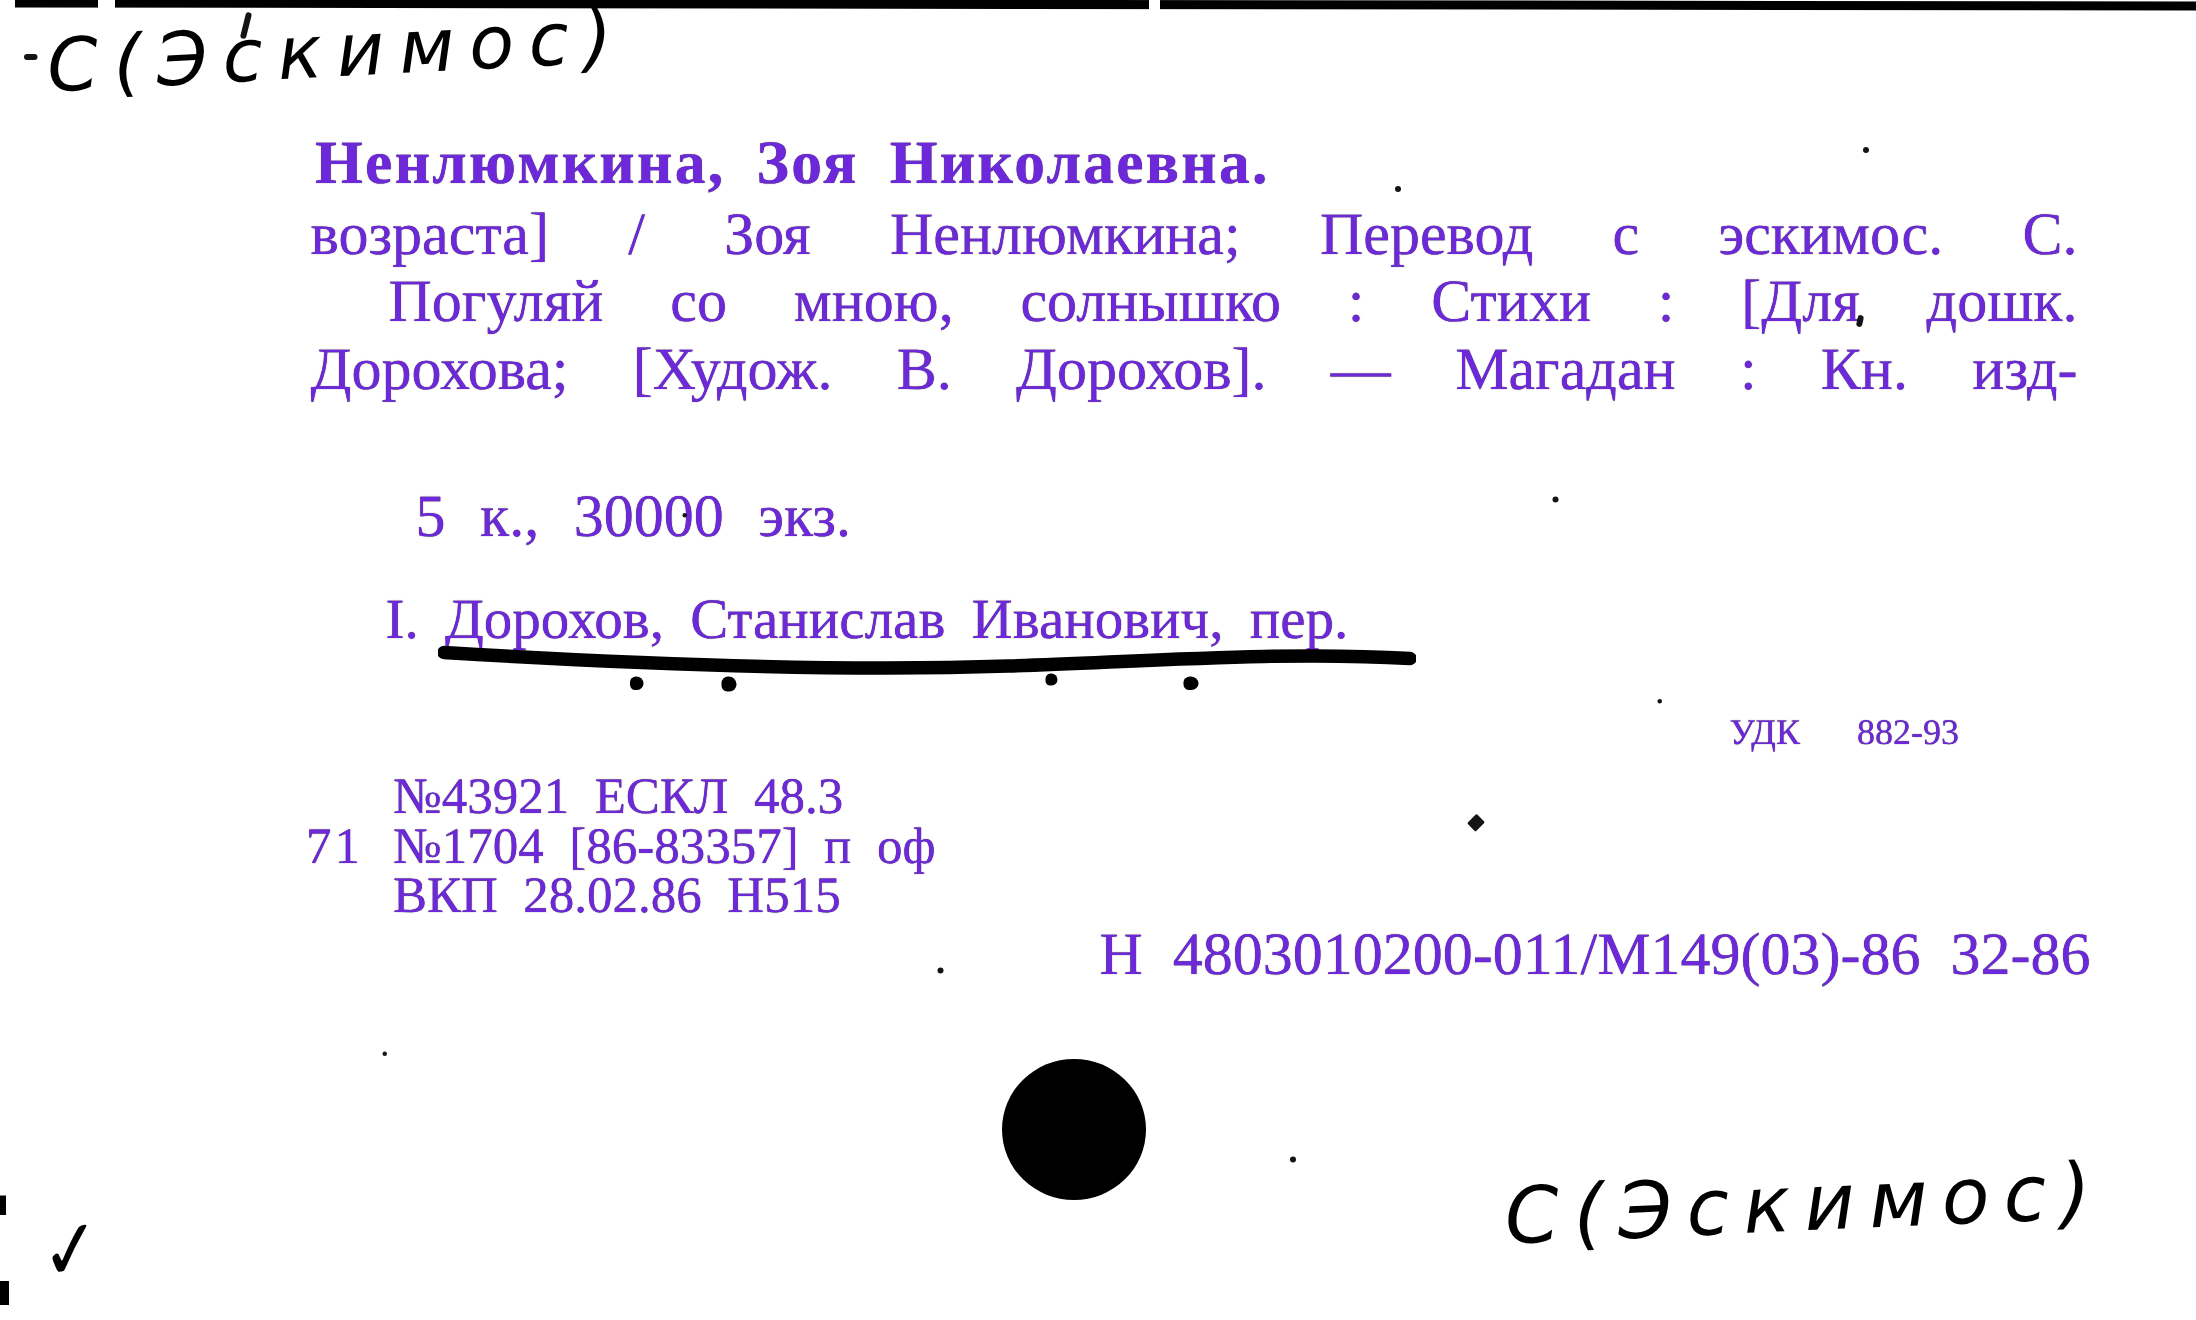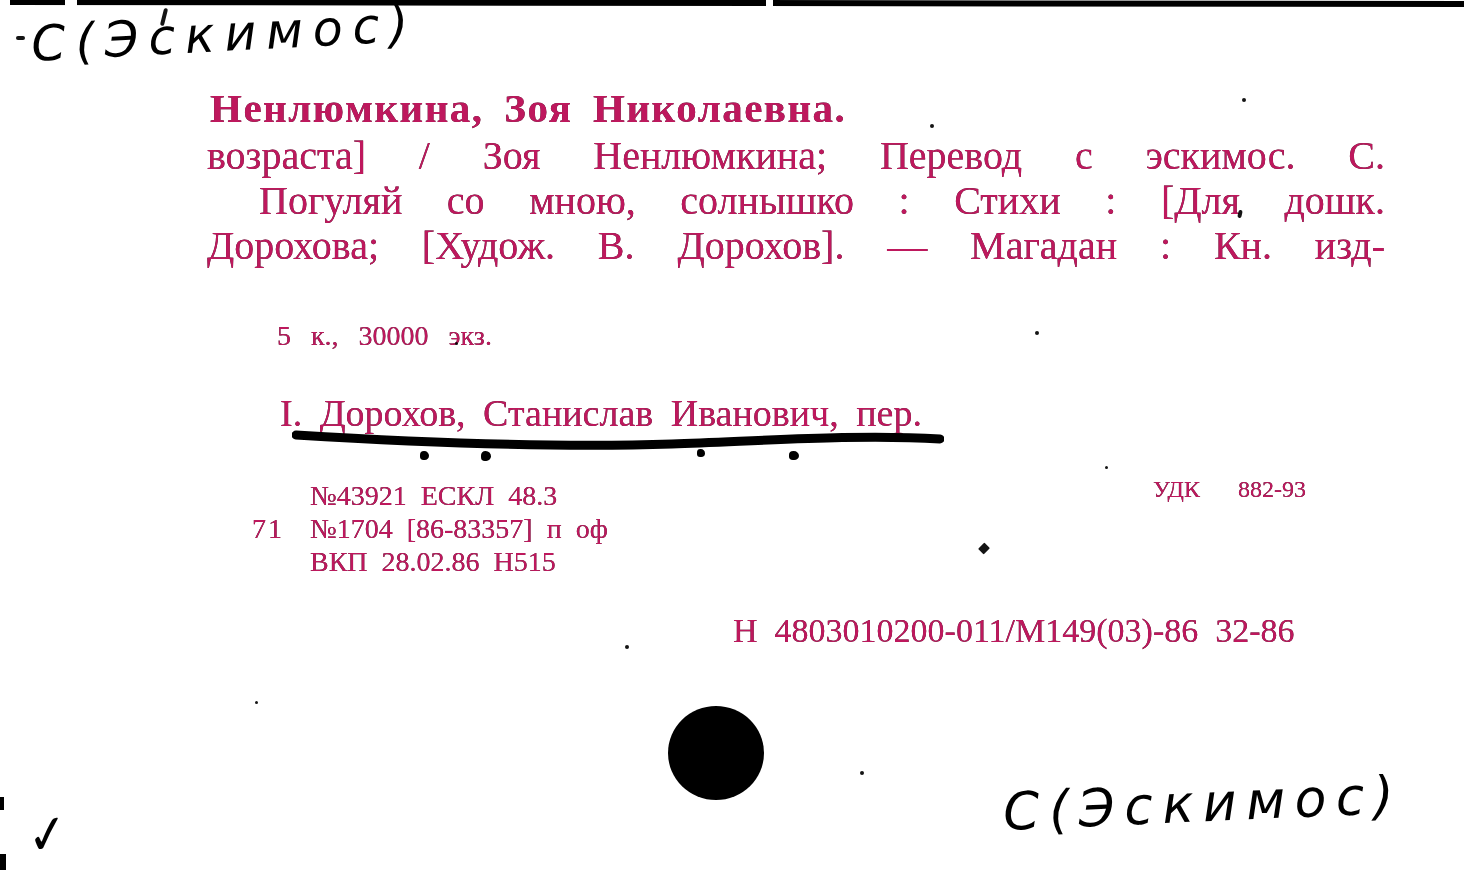--- a/index.html
+++ b/index.html
@@ -1,55 +1,55 @@
 <!DOCTYPE html>
 <html><head>
 <meta charset="utf-8">
 <style>
   html,body{margin:0;padding:0;background:#ffffff;}
   .page{position:relative;width:1464px;height:880px;background:#ffffff;overflow:hidden;}
   .abs{position:absolute;}
-  .print{font-family:"Liberation Serif",serif;color:#be185d;text-shadow:0 0 .6px rgba(0,0,0,.85);}
+  .print{font-family:"Liberation Serif",serif;color:#6d28d9;text-shadow:0 0 .6px rgba(0,0,0,.85);}
   .pre{white-space:pre;}
   .hw{font-family:"DejaVu Sans",sans-serif;font-style:italic;color:#000;}
 
   .scan-edge-top{left:10px;top:0;width:1454px;height:6px;
     background:linear-gradient(90deg,#000 0 3.8%,transparent 3.8% 4.6%,#000 4.6% 52%,transparent 52% 52.5%,#000 52.5% 100%);
     transform:rotate(.08deg);}
   .edge-mark-1{left:0;top:797px;width:4px;height:13px;background:#000;}
   .edge-mark-2{left:0;top:854px;width:6px;height:16px;background:#000;}
 
   .hw-top{left:30px;top:16px;font-size:49px;letter-spacing:.2em;transform:rotate(-3deg);transform-origin:left top;}
   .hw-bottom{left:1002px;top:782px;font-size:52px;letter-spacing:.18em;transform:rotate(-2.5deg);transform-origin:left top;}
 
   .heading{left:210px;top:84px;font-size:41px;font-weight:bold;letter-spacing:1.5px;word-spacing:9px;}
 
   .description{left:207px;top:133px;width:1178px;font-size:40px;line-height:45px;}
   .line-just{text-align:justify;text-align-last:justify;}
   .line-first{padding-left:52px;box-sizing:border-box;}
   .line-last{word-spacing:9px;}
 
-  .edition{left:277px;top:320px;font-size:28px;word-spacing:13px;}
+  .edition{left:277px;top:320px;font-size:40px;word-spacing:13px;}
 
-  .tracing{left:280px;top:391px;font-size:38px;word-spacing:8px;text-align:center;}
+  .tracing{left:257px;top:391px;font-size:38px;word-spacing:8px;text-align:center;}
   .tracing-underline{left:292px;top:428px;}
   .guide-dot{background:#000;border-radius:45% 55% 50% 40%;}
   .gd1{left:420px;top:451px;width:9px;height:9px;}
   .gd2{left:481px;top:451px;width:10px;height:10px;}
   .gd3{left:697px;top:449px;width:8px;height:8px;}
   .gd4{left:789px;top:451px;width:10px;height:9px;}
 
   .udc{left:1153px;top:476px;font-size:24px;}
   .udc .gap{display:inline-block;width:38px;}
 
-  .registry{left:204px;top:479px;font-size:28px;line-height:33px;margin-left:48px;}
+  .registry{left:204px;top:515px;font-size:34px;line-height:33px;}
   .registry .row{position:relative;padding-left:58px;height:33px;}
   .registry .prefix{position:absolute;left:0;top:0;font-weight:normal;letter-spacing:2px;}
 
-  .order-number{left:733px;top:612px;font-size:34px;text-align:center;}
+  .order-number{left:733px;top:612px;font-size:40px;text-align:center;}
 
   .punch-hole{left:668px;top:706px;width:96px;height:94px;background:#000;border-radius:50%;}
 
   .check-mark{left:24px;top:804px;font-family:"DejaVu Sans",sans-serif;font-size:48px;font-weight:bold;color:#000;
     transform:rotate(-6deg) scaleY(1.15);transform-origin:left top;}
 
   .speck{background:#000;border-radius:50%;opacity:.92;}
   .sp1{left:162px;top:8px;width:4px;height:18px;border-radius:2px;transform:rotate(14deg);}
   .sp2{left:16px;top:36px;width:9px;height:4px;border-radius:2px;}
   .sp3{left:930px;top:124px;width:4px;height:4px;}

